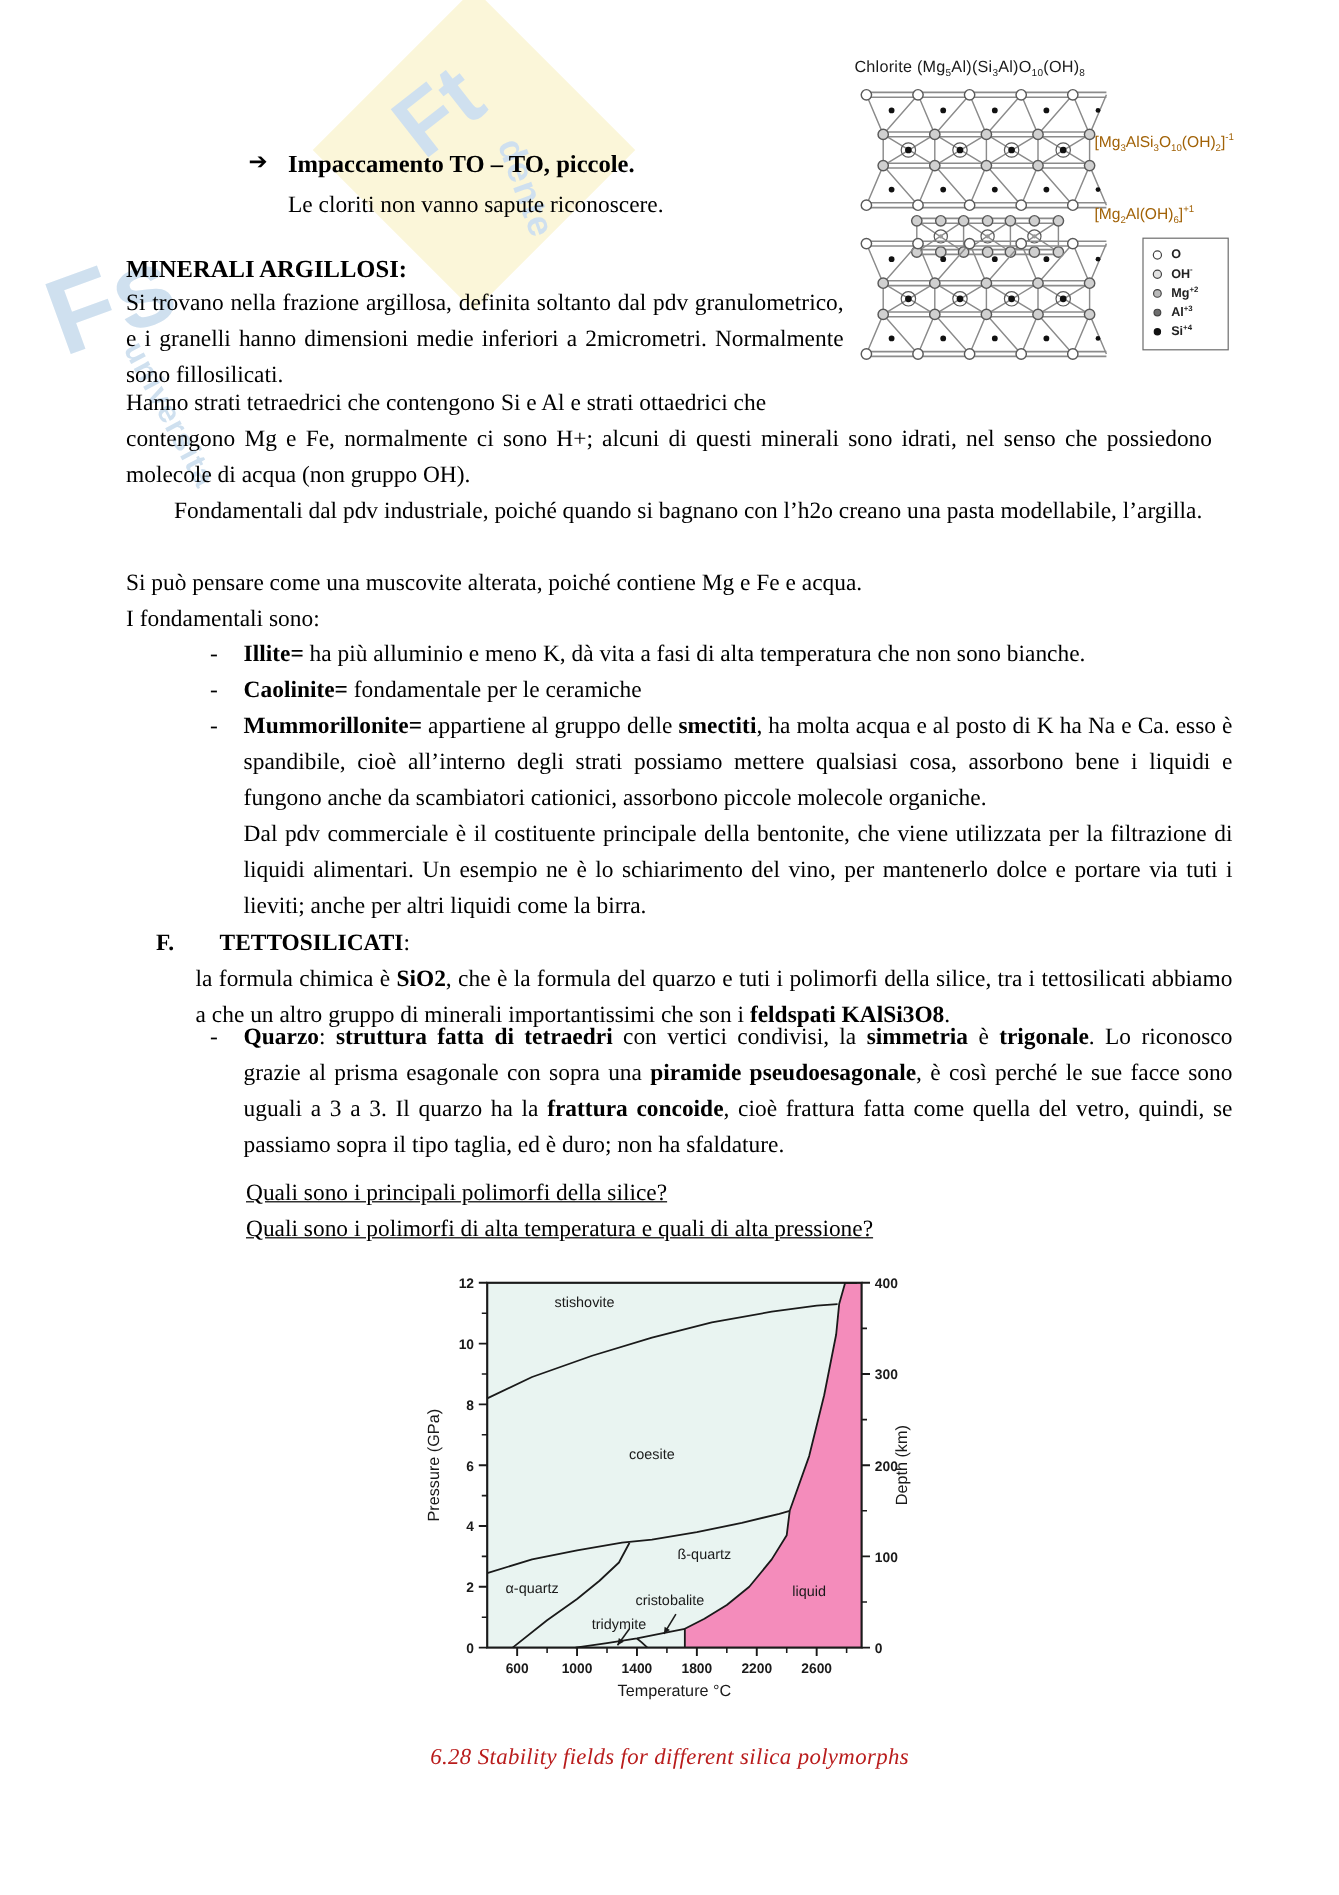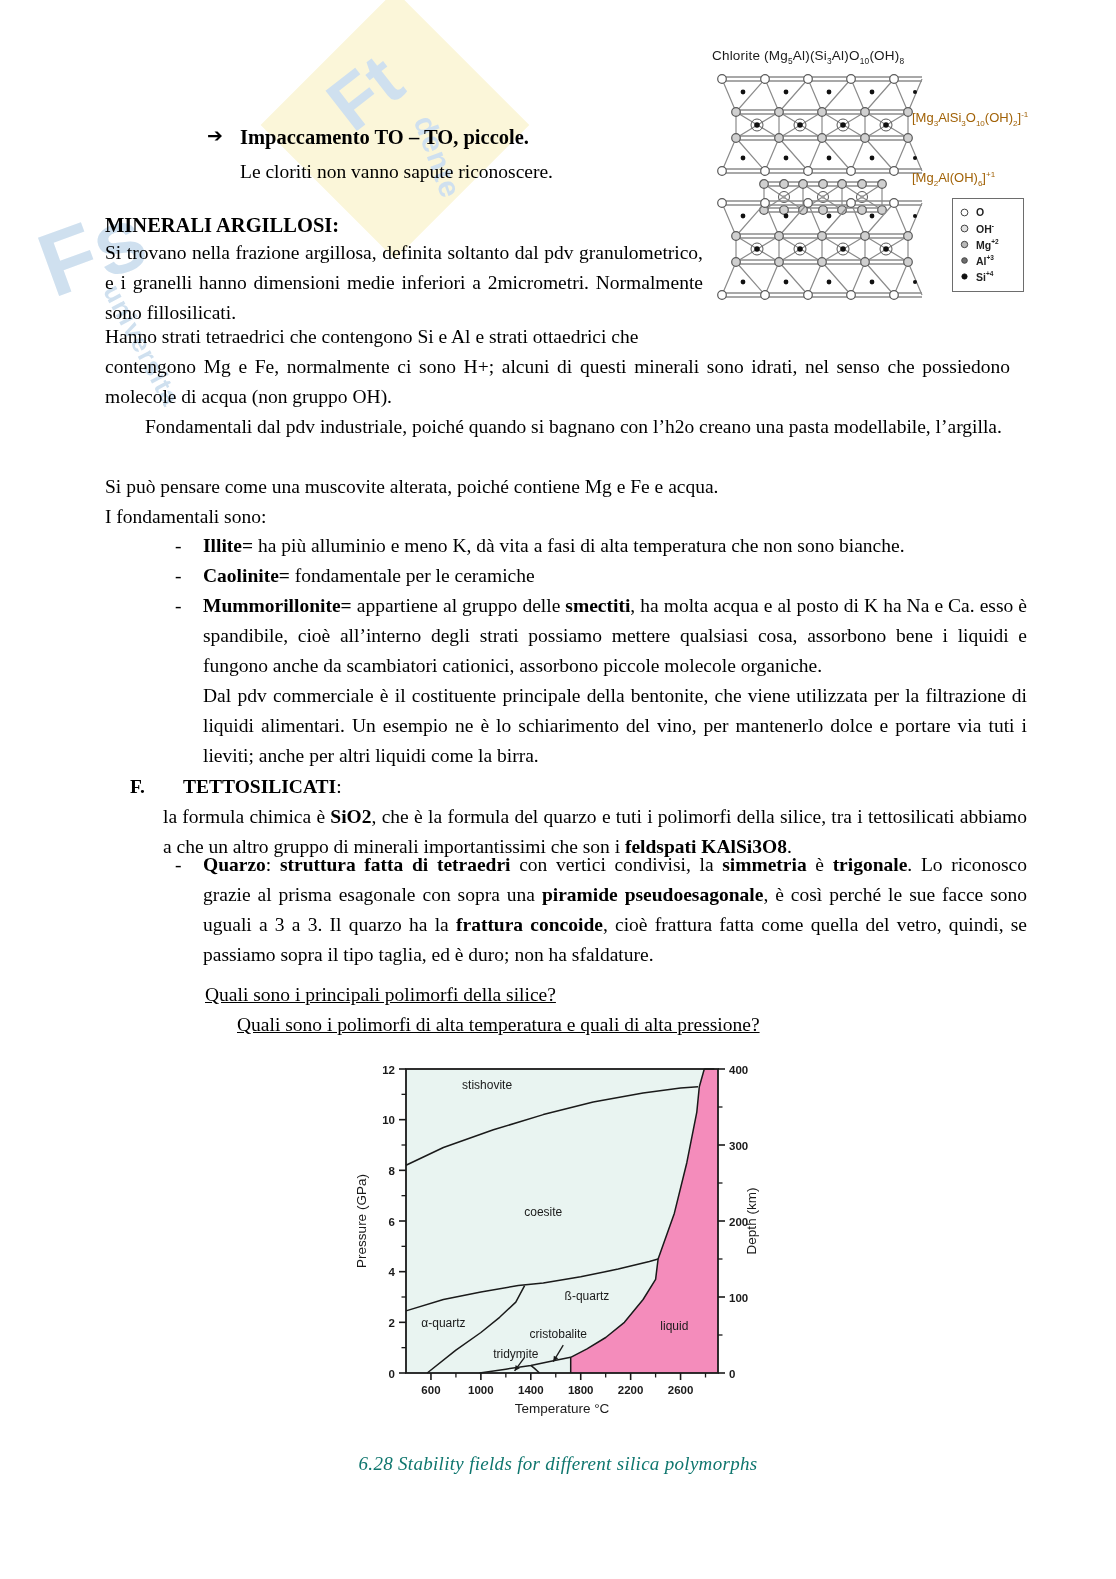--- a/index.html
+++ b/index.html
@@ -129,21 +129,21 @@
     position: absolute;
     left: 0; top: 1055px;
     width: 1116px;
     z-index: 3;
   }
   .fig-caption {
     text-align: center;
     font-family: "Liberation Serif", serif;
     font-style: italic;
     font-size: 19px;
-    color: #0f766e;
+    color: #b91c1c;
     margin-top: 14px;
     letter-spacing: 0.3px;
   }
   .chart-wrap {
     margin: 0 auto;
     width: 420px;
   }
 </style>
 </head>
 <body>
@@ -202,21 +202,21 @@
   <div class="txt" style="left:165px; top:850px; width:862px;">
     <ul class="dashlist">
       <li>
         <span class="dash">-</span>
         <b>Quarzo</b><span>: </span><b>struttura fatta di tetraedri</b><span> con vertici condivisi, la </span><b>simmetria</b><span> è </span><b>trigonale</b><span>. Lo riconosco grazie al prisma esagonale con sopra una </span><b>piramide pseudoesagonale</b><span>, è così perché le sue facce sono uguali a 3 a 3. Il quarzo ha la </span><b>frattura concoide</b><span>, cioè frattura fatta come quella del vetro, quindi, se passiamo sopra il tipo taglia, ed è duro; non ha sfaldature.</span>
       </li>
     </ul>
   </div>
 
   <div class="txt u" style="left:205px; top:980px;">Quali sono i principali polimorfi della silice?</div>
-  <div class="txt u" style="left:205px; top:1010px;margin-left:32px;">Quali sono i polimorfi di alta temperatura e quali di alta pressione?</div>
+  <div class="txt u" style="left:205px; top:1010px;">Quali sono i polimorfi di alta temperatura e quali di alta pressione?</div>
 </div>
 
 <div class="chlorite-fig">
   <div class="chl-title">
     <span>Chlorite</span>
     (Mg<sub>5</sub>Al)(Si<sub>3</sub>Al)O<sub>10</sub>(OH)<sub>8</sub>
   </div>
 
   <svg width="225" height="232" viewBox="0 0 225 232" style="position:absolute;left:4px;top:22px;">
     <defs>

